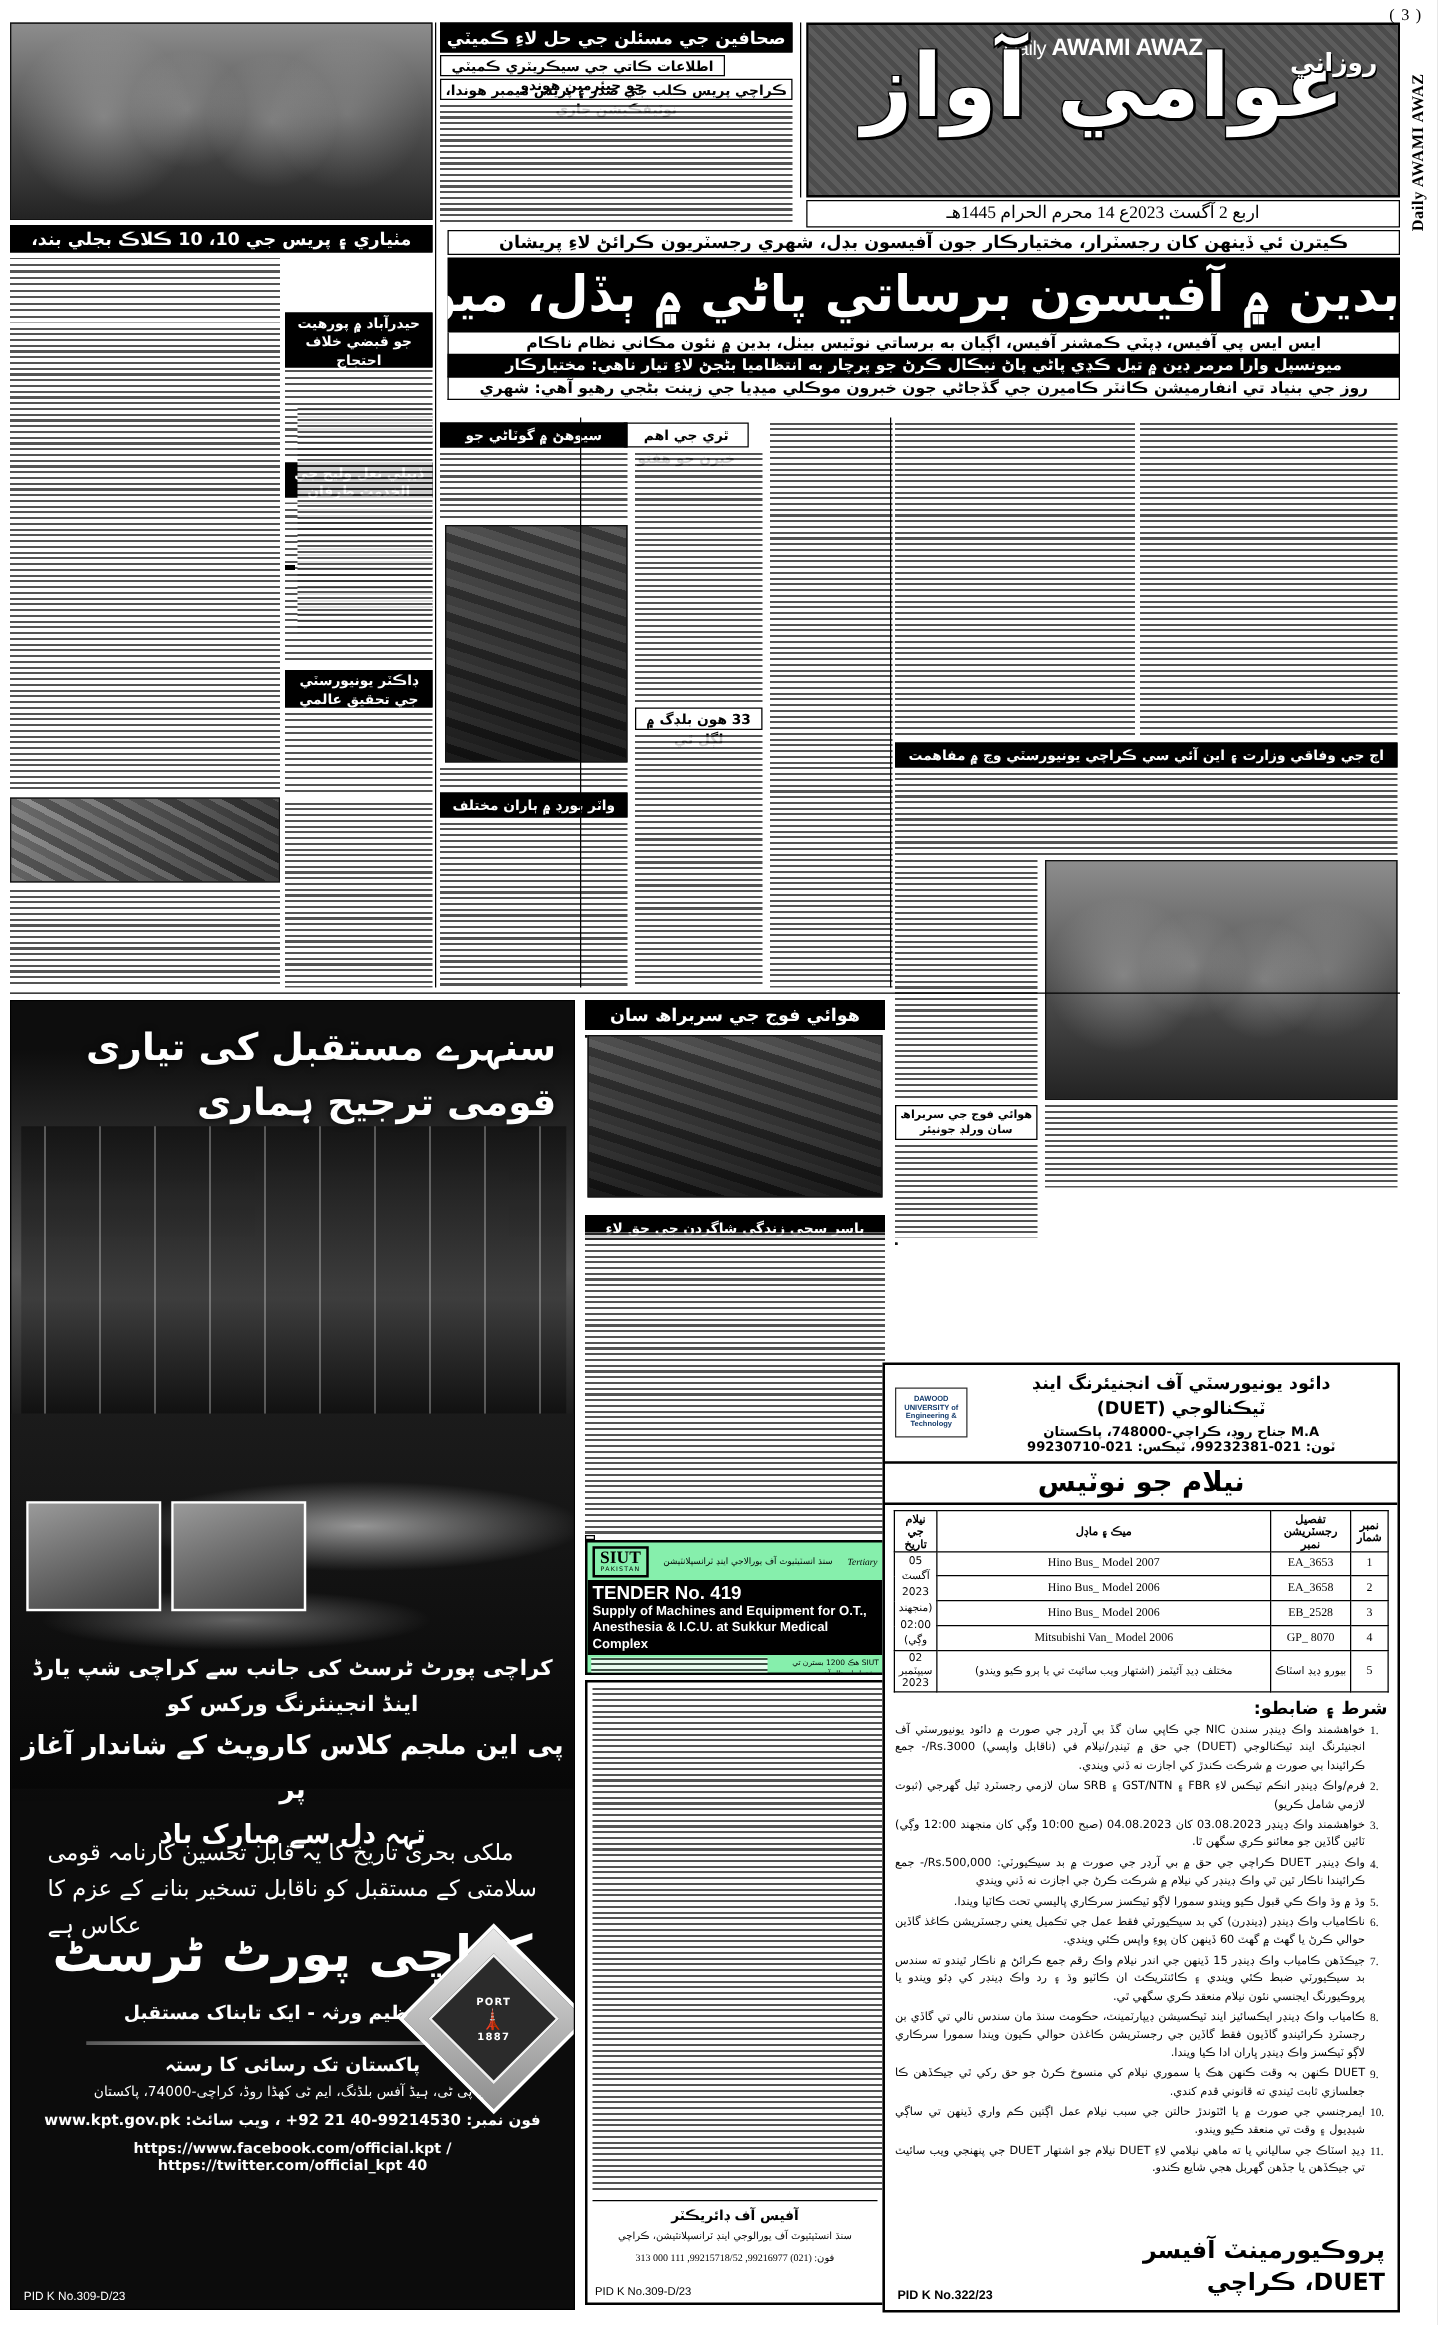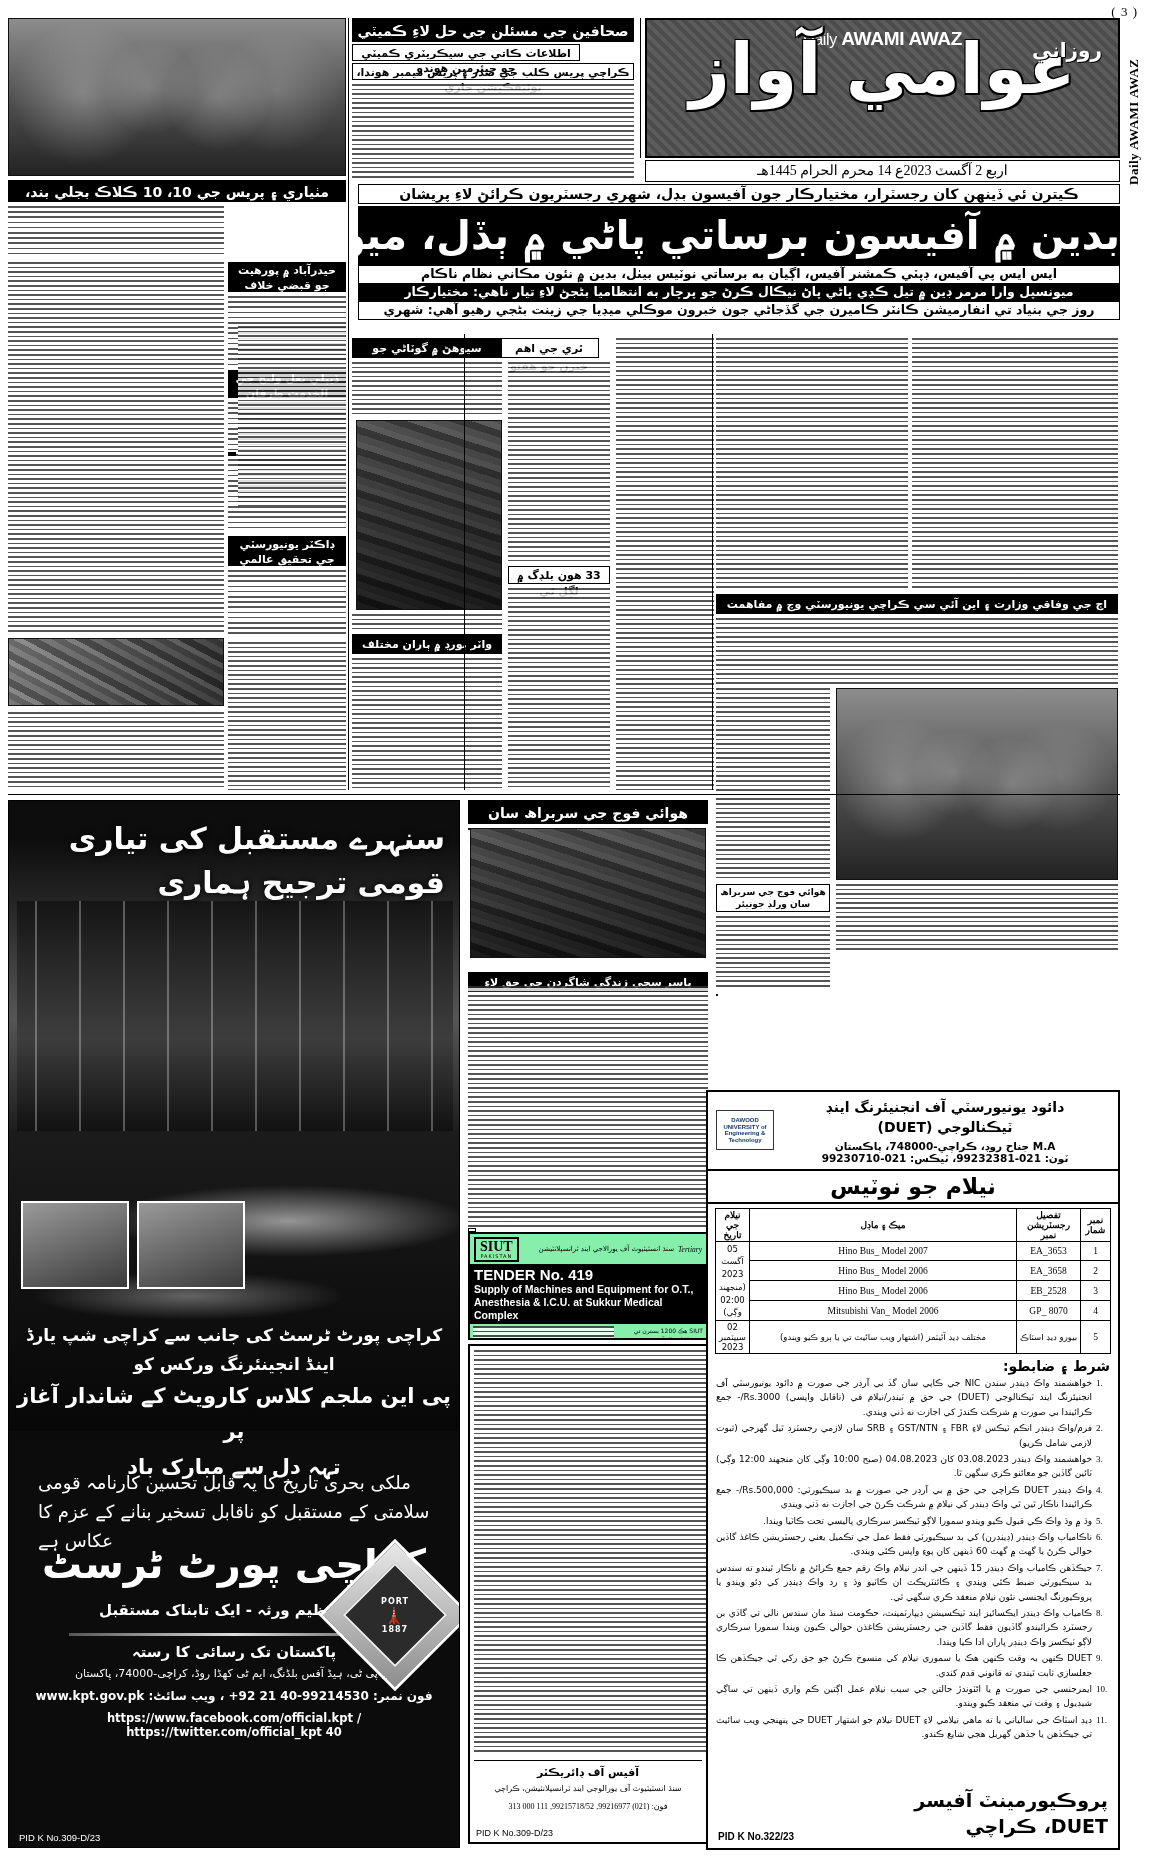--- a/index.html
+++ b/index.html
@@ -220,21 +220,21 @@
 
   <div class="kicker">ڪيترن ئي ڏينهن کان رجسٽرار، مختيارڪار جون آفيسون بڊل، شهري رجسٽريون ڪرائڻ لاءِ پريشان</div>
   <div class="mainhead">بدين ۾ آفيسون برساتي پاڻي ۾ ٻڏل، ميونسپل انتظاميا گم</div>
   <div class="subhead" style="top:266px">ايس ايس پي آفيس، ڊپٽي ڪمشنر آفيس، اڳيان به برساتي نوٽيس بيٺل، بدين ۾ نئون مڪاني نظام ناڪام</div>
   <div class="subhead b" style="top:284px">ميونسپل وارا مرمر ڊين ۾ تيل ڪڍي پاڻي پاڻ نيڪال ڪرڻ جو پرچار به انتظاميا بڻجڻ لاءِ تيار ناهي: مختيارڪار</div>
   <div class="subhead" style="top:302px">روز جي بنياد تي انفارميشن ڪانٽر ڪاميرن جي گڏجاڻي جون خبرون موڪلي ميڊيا جي زينت بڻجي رهيو آهي: شهري</div>
 
   <div class="photo crowd" style="position:absolute;left:8px;top:18px;width:338px;height:158px;"></div>
   <div class="hl inv big" style="position:absolute;left:8px;top:180px;width:338px;height:22px;line-height:20px;">مٺياري ۽ پريس جي 10، 10 ڪلاڪ بجلي بند، شهرين جو احتجاج</div>
   <div class="btext" style="position:absolute;left:8px;top:206px;width:216px;height:52px;"></div>
-  <div class="hl inv" style="position:absolute;left:228px;top:262px;width:118px;height:30px;">حيدرآباد ۾ پورهيت جو قبضي خلاف احتجاج</div>
+  <div class="hl inv" style="position:absolute;left:228px;top:250px;width:118px;height:44px;">حيدرآباد ۾ پورهيت جو قبضي خلاف احتجاج</div>
   <div class="btext" style="position:absolute;left:228px;top:296px;width:118px;height:70px;"></div>
   <div class="hl inv" style="position:absolute;left:228px;top:370px;width:118px;height:28px;">ڏيپلي نعل وليج جي الخدمت طرفان مفت طبي ڪئمپ</div>
   <div class="btext" style="position:absolute;left:228px;top:402px;width:118px;height:130px;"></div>
   <div class="hl inv" style="position:absolute;left:228px;top:536px;width:118px;height:30px;">ڊاڪٽر يونيورسٽي جي تحقيق عالمي سطح تي مقرر حاصل ڪيو</div>
   <div class="btext" style="position:absolute;left:228px;top:570px;width:118px;height:66px;"></div>
   <div class="btext l2" style="position:absolute;left:8px;top:206px;width:0;height:0;"></div>
 
   <div class="btext tight" style="position:absolute;left:8px;top:262px;width:216px;height:370px;"></div>
   <div class="photo" style="position:absolute;left:8px;top:638px;width:216px;height:68px;"></div>
   <div class="btext tight" style="position:absolute;left:8px;top:712px;width:216px;height:78px;"></div>
@@ -318,21 +318,21 @@
     </div>
     <div class="kpt-pid">PID K No.309-D/23</div>
   </div>
 
   <div class="siut">
     <div style="display:flex;align-items:center;gap:4px;padding:3px 4px 2px;">
       <div style="border:2px solid #000;padding:1px 4px;text-align:center;line-height:1;">
         <div style="font-size:14px;font-weight:bold;font-family:'Liberation Serif',serif;">SIUT</div>
         <div style="font-size:5px;letter-spacing:1px;">PAKISTAN</div>
       </div>
-      <div style="flex:1;font-size:7px;direction:rtl;text-align:right;line-height:1.3;">سنڌ انسٽيٽيوٽ آف يورالاجي اينڊ ٽرانسپلانٽيشن</div>
+      <div style="flex:1;font-size:7px;direction:rtl;text-align:center;line-height:1.3;">سنڌ انسٽيٽيوٽ آف يورالاجي اينڊ ٽرانسپلانٽيشن</div>
       <div style="font-size:7.5px;font-style:italic;font-family:'Liberation Serif',serif;">Tertiary</div>
     </div>
     <div class="siut-bar" style="padding:2px 4px;">
       <div style="font-size:15px;font-weight:bold;font-family:'Liberation Sans',sans-serif;">TENDER No. 419</div>
       <div style="font-size:10.5px;font-weight:bold;line-height:1.25;font-family:'Liberation Sans',sans-serif;">Supply of Machines and Equipment for O.T.,</div>
       <div style="font-size:10.5px;font-weight:bold;line-height:1.25;font-family:'Liberation Sans',sans-serif;">Anesthesia &amp; I.C.U. at Sukkur Medical Complex</div>
     </div>
     <div style="display:flex;gap:3px;padding:2px 3px;">
       <div class="btext tight" style="flex:1;height:28px;"></div>
       <div style="width:86px;font-size:6px;direction:rtl;text-align:right;line-height:1.5;">

